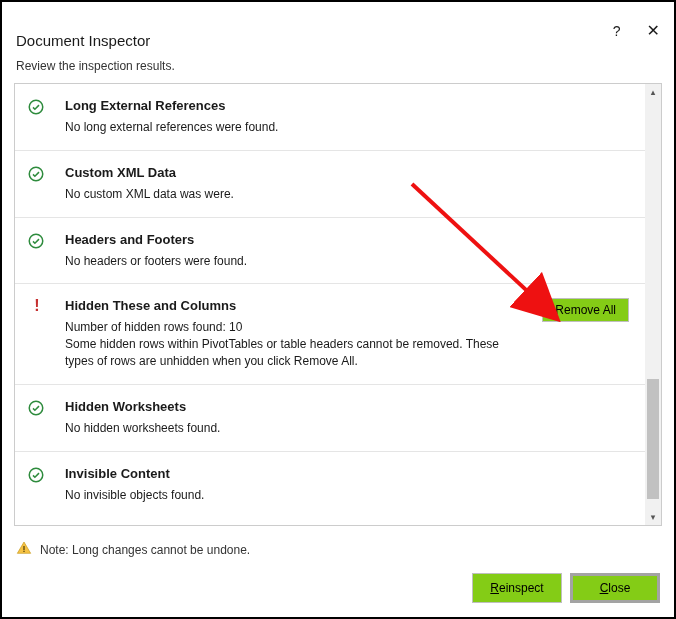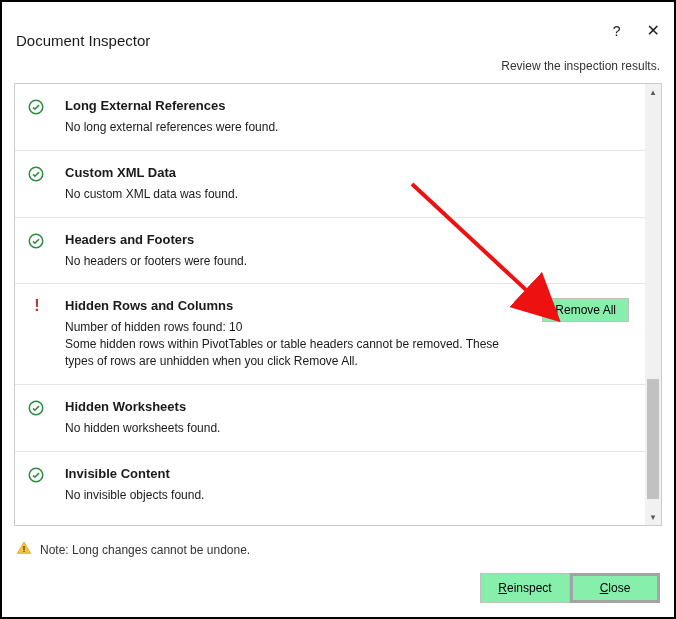--- a/index.html
+++ b/index.html
@@ -23,21 +23,20 @@
       font-size: 15px;
     }
     .titlebar-text { font-weight: 400; margin-top: 20px; }
     .title-controls { display: flex; align-items: center; gap: 24px; }
     .title-controls .help { font-size: 14px; cursor: pointer; }
     .title-controls .close { font-size: 16px; cursor: pointer; padding: 0 2px;}
     .subheader {
       padding: 4px 14px 10px 14px;
       font-size: 12px;
       color: #333;
-      text-align: right;
     }
     .content-wrap {
       flex: 1;
       margin: 0 12px 4px 12px;
       border: 1px solid #ccc;
       position: relative;
       display: flex;
       overflow: hidden;
     }
     .scroll-area {
@@ -84,40 +83,40 @@
     .item-desc { font-size: 12px; color: #1a1a1a; line-height: 1.4; }
     .check-icon svg { width:18px; height:18px; }
     .warn-bang {
       color: #c53030;
       font-weight: 700;
       font-size: 16px;
       text-align: center;
       line-height: 1;
     }
     .btn {
-      background: #86efac;
+      background: #84cc16;
       border: 1px solid #bfbfbf;
       padding: 4px 12px;
       font-size: 12px;
       min-width: 80px;
       text-align: center;
       cursor: pointer;
     }
     .footer-note {
       display: flex;
       align-items: center;
       gap: 8px;
       padding: 10px 14px;
       font-size: 12px;
       color: #333;
     }
     .footer-buttons {
       display: flex;
       justify-content: flex-end;
-      gap: 0;
+      gap: 8px;
       padding: 4px 14px 14px 14px;
     }
     .footer-buttons .btn { min-width: 90px; padding: 5px 12px;}
     .btn-primary { border: 3px solid #a3a3a3; }
     .mnemonic { text-decoration: underline; }
     
     .arrow-annot {
       position: absolute;
       pointer-events: none;
     }
@@ -154,21 +153,21 @@
 
     <div class="item">
       <div class="icon-col check-icon">
         <svg viewBox="0 0 24 24" fill="none" stroke="#2e8b3d" stroke-width="2">
             <circle cx="12" cy="12" r="9"></circle>
             <path d="M8 12.5l2.5 2.5L16 9.5"></path>
           </svg>
       </div>
       <div class="body-col">
         <div class="item-title">Custom XML Data</div>
-        <div class="item-desc">No custom XML data was found.</div>
+        <div class="item-desc">No custom XML data was were.</div>
       </div>
     </div>
 
     <div class="item">
       <div class="icon-col check-icon">
         <svg viewBox="0 0 24 24" fill="none" stroke="#2e8b3d" stroke-width="2">
             <circle cx="12" cy="12" r="9"></circle>
             <path d="M8 12.5l2.5 2.5L16 9.5"></path>
           </svg>
       </div>
@@ -176,21 +175,21 @@
         <div class="item-title">Headers and Footers</div>
         <div class="item-desc">No headers or footers were found.</div>
       </div>
     </div>
 
     <div class="item">
       <div class="icon-col">
         <div class="warn-bang">!</div>
       </div>
       <div class="body-col">
-        <div class="item-title">Hidden Rows and Columns</div>
+        <div class="item-title">Hidden These and Columns</div>
         <div class="item-desc" style="white-space: pre-line;">Number of hidden rows found: 10
 Some hidden rows within PivotTables or table headers cannot be removed. These types of rows are unhidden when you click Remove All.</div>
       </div>
       <div class="action-col">
         <button class="btn">Remove All</button>
       </div>
     </div>
 
     <div class="item">
       <div class="icon-col check-icon">

